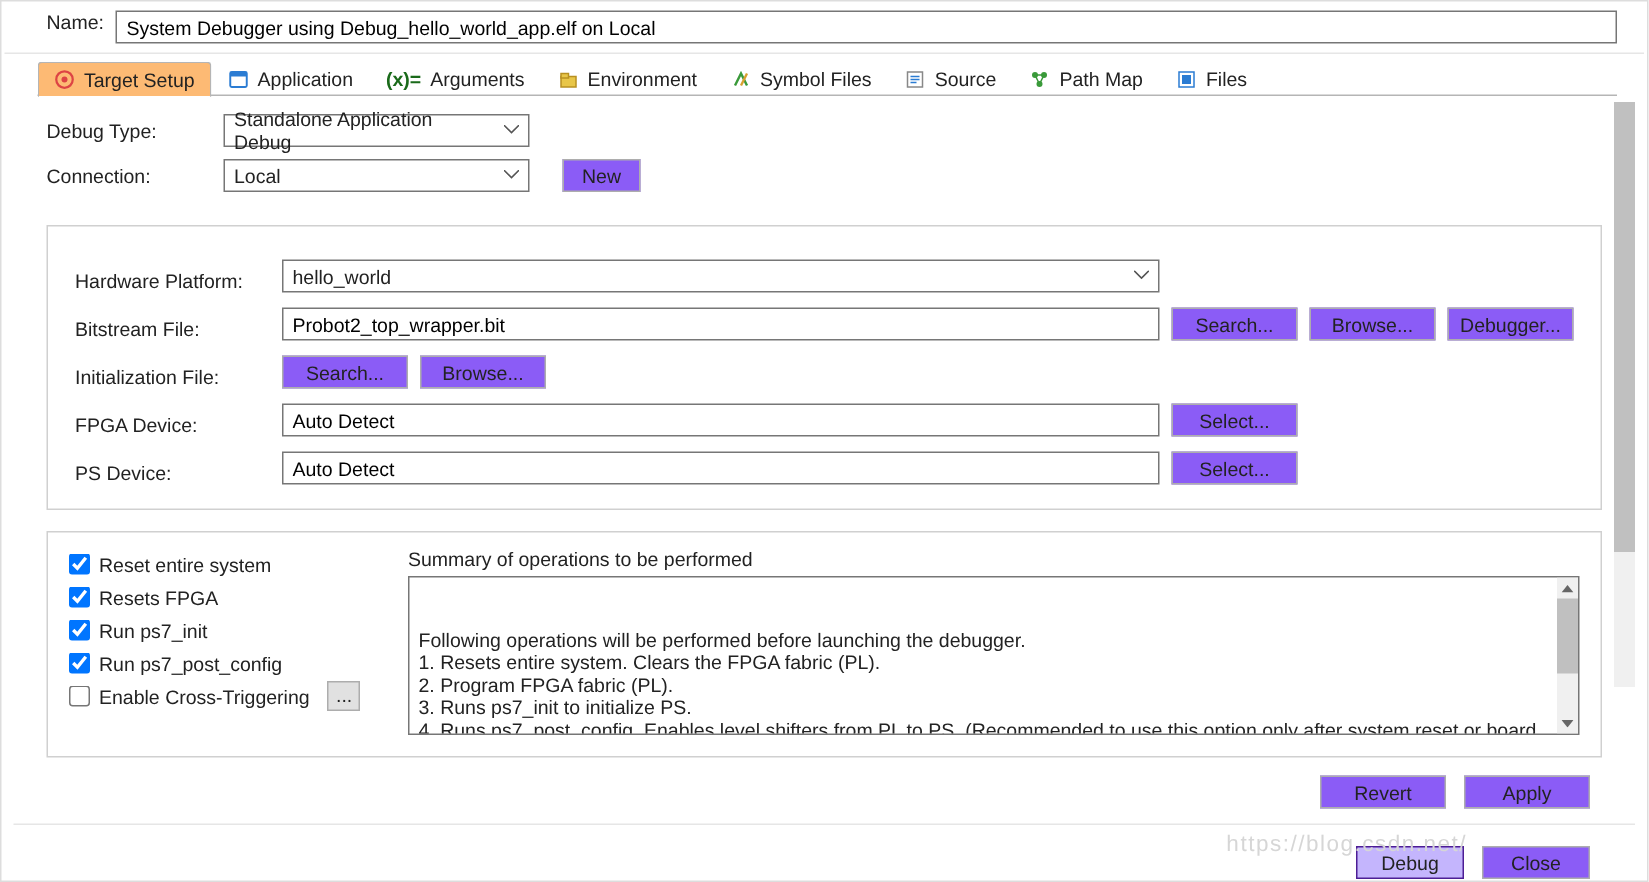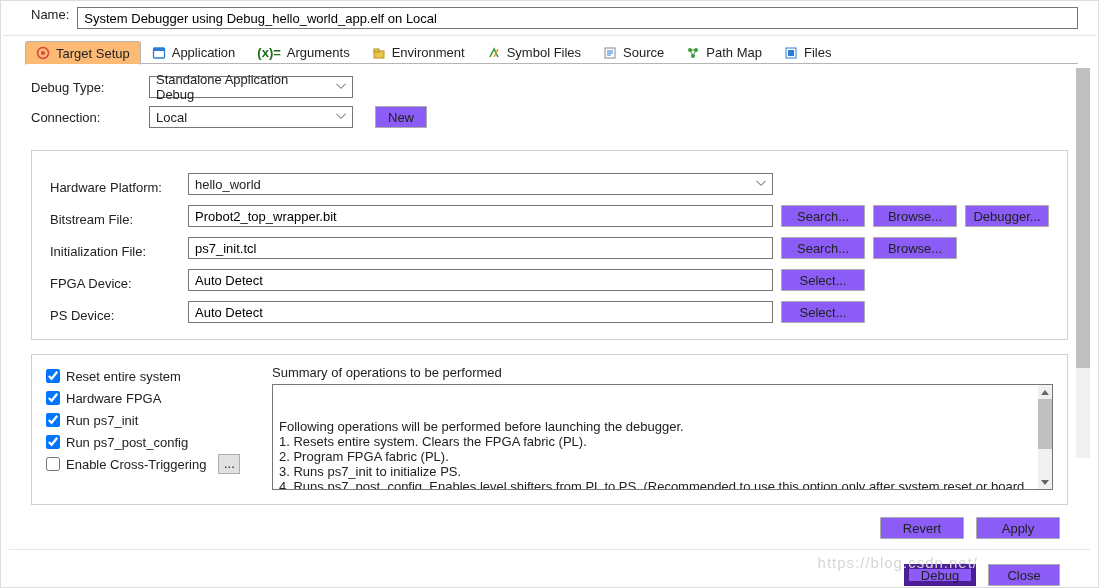--- a/index.html
+++ b/index.html
@@ -25,21 +25,21 @@
   .vthumb { position: absolute; left: 0; right: 0; top: 0; height: 300px; background: #c0c0c0; }
 
   
   .form-area { padding: 8px 28px 0 28px; }
   .row { display: flex; align-items: center; gap: 22px; height: 30px; }
   .row label { width: 96px; }
   .select { height: 22px; border: 1px solid #767676; background: #fff; padding: 0 22px 0 6px; display: flex; align-items: center; position: relative; }
   .select .chev { position: absolute; right: 6px; top: 50%; transform: translateY(-60%); }
   .btn { height: 22px; border: 1px solid #adadad; background: #8b5cf6; padding: 0 12px; display: flex; align-items: center; cursor: pointer; }
   .btn-wide { width: 84px; justify-content: center; }
-  .btn-primary { border: 5px solid #4c1d95; background: #8b5cf6; }
+  .btn-primary { border: 1px solid #4c1d95; background: #c4b5fd; }
 
   
   .group { margin: 18px 28px 0 28px; border: 1px solid #d0d0d0; padding: 12px 18px 16px 18px; }
   .grow { display: flex; align-items: flex-end; gap: 8px; height: 32px; }
   .grow label { width: 130px; flex: none; }
   .input { flex: 1; min-width: 0; height: 22px; border: 1px solid #767676; background: #fff; padding: 0 6px; }
   .btn-col { width: 84px; flex: none; }
   .btn-col.spacer { visibility: hidden; }
 
   
@@ -191,21 +191,20 @@
           </div>
         <div class="btn btn-col btn-wide">
             <span>Browse...</span>
           </div>
         <div class="btn btn-col btn-wide">
             <span>Debugger...</span>
           </div>
       </div>
       <div class="grow">
         <label>Initialization File:</label>
-        <input class="input" value="ps7_init.tcl" style="">
         <div class="btn btn-col btn-wide">
             <span>Search...</span>
           </div>
         <div class="btn btn-col btn-wide">
             <span>Browse...</span>
           </div>
         <div class="btn-col spacer"></div>
       </div>
       <div class="grow">
         <label>FPGA Device:</label>
@@ -228,21 +227,21 @@
     </div>
 
     <div class="lower">
       <div class="opts">
         <div class="opt">
             <input type="checkbox" checked="" style="">
             <span>Reset entire system</span>
           </div>
         <div class="opt">
             <input type="checkbox" checked="" style="">
-            <span>Hardware FPGA</span>
+            <span>Resets FPGA</span>
           </div>
         <div class="opt">
             <input type="checkbox" checked="" style="">
             <span>Run ps7_init</span>
           </div>
         <div class="opt">
             <input type="checkbox" checked="" style="">
             <span>Run ps7_post_config</span>
           </div>
         <div class="opt">

